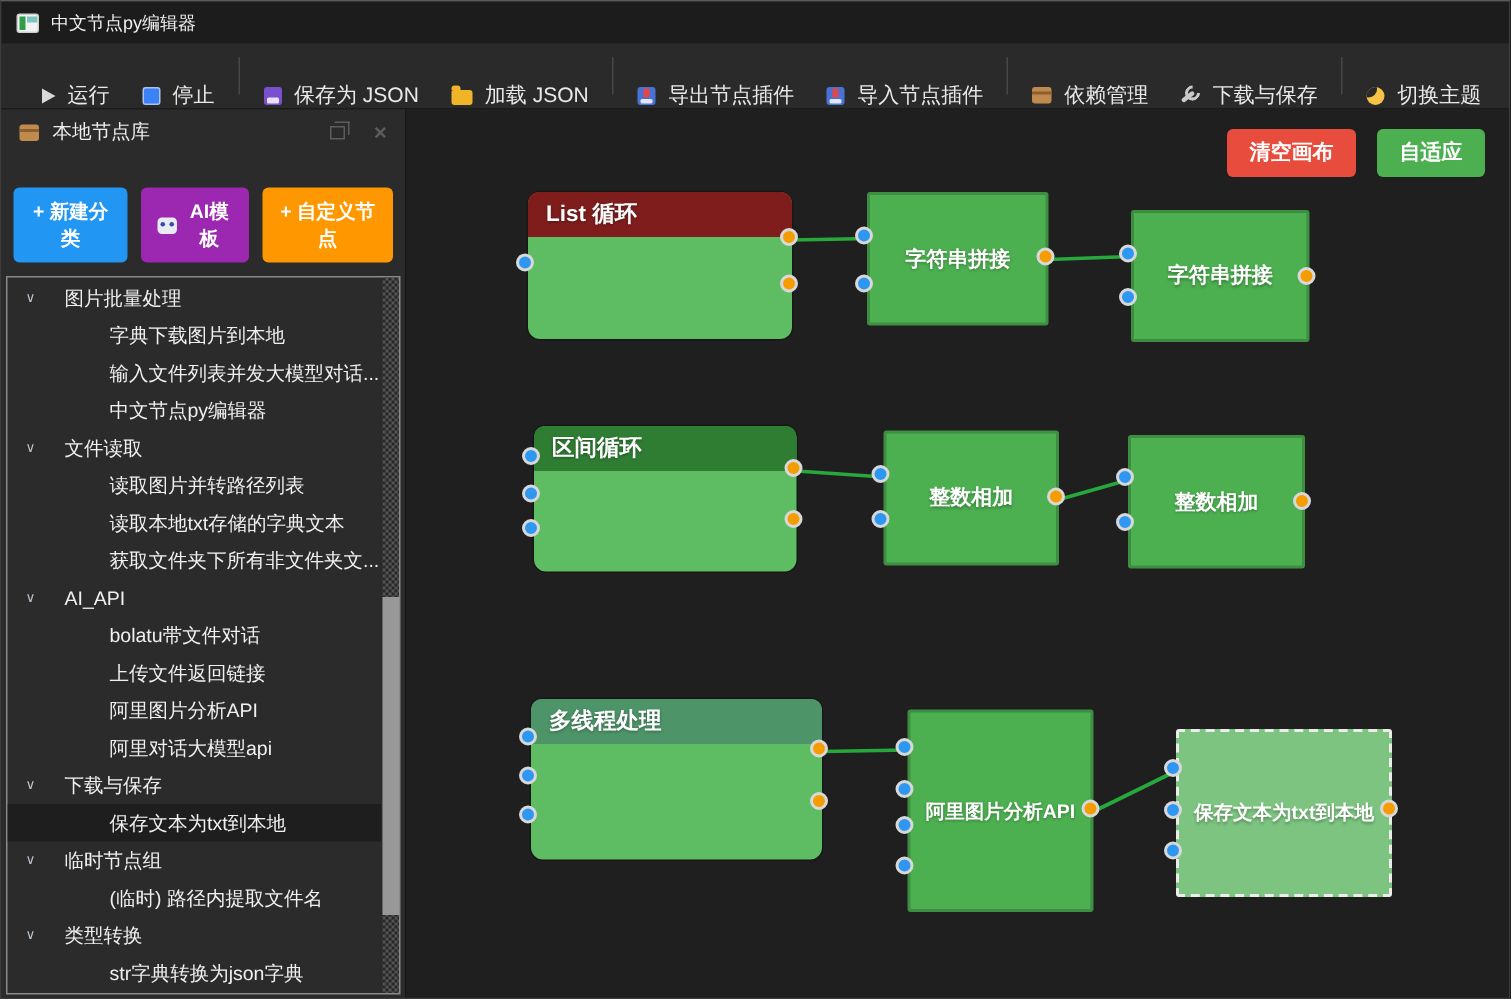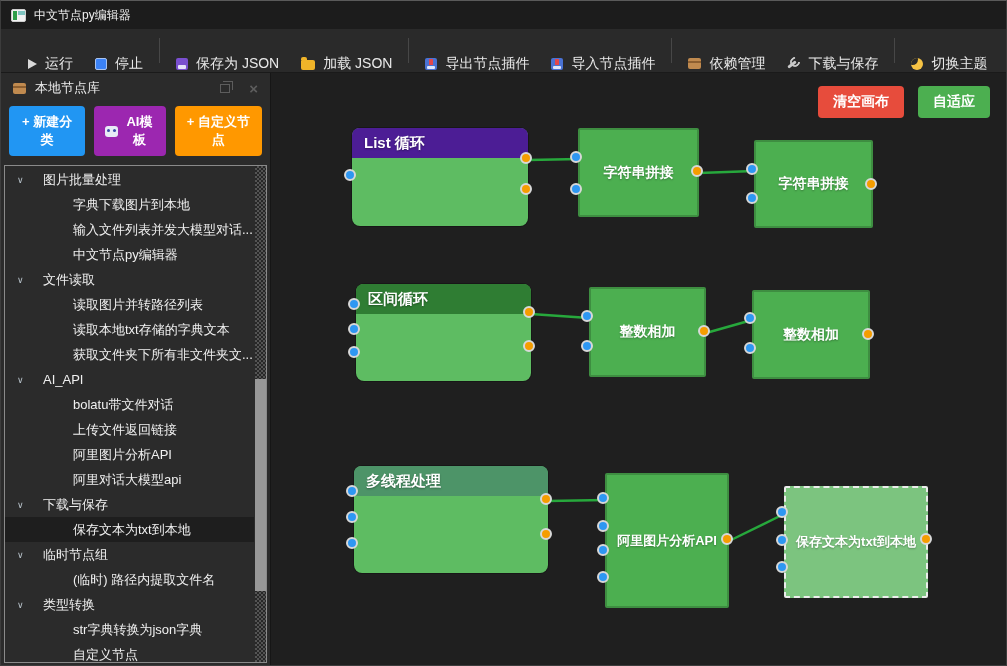--- a/index.html
+++ b/index.html
@@ -64,21 +64,21 @@
   .panel-header { height:30px; display:flex; align-items:center; gap:9px; padding:0 12px;
                   color:#ededed; font-size:13px; }
   .panel-header .spacer { flex:1; }
   .float-icon { width:10px; height:9px; border:1px solid #5d5d5d; position:relative; margin-right:10px; }
   .float-icon::before { content:''; position:absolute; left:2px; top:-4px; width:9px; height:8px;
                         border:1px solid #5d5d5d; border-bottom:none; border-left:none; }
   .close-icon { color:#5d5d5d; font-size:15px; font-weight:bold; line-height:1; cursor:pointer; }
   .panel-buttons { display:flex; gap:9px; padding:3px 8px 9px 8px; }
   .pbtn { border:none; border-radius:4px; color:#fff; font-size:13px; font-weight:bold;
           padding:7px 11px; display:flex; align-items:center; gap:6px; cursor:pointer;
-          font-family:inherit; }
+          font-family:inherit;margin-top:19px; }
 
   .tree { flex:1; margin:0 3px 4px 3px; border:1px solid #8a8a8a; background:#2b2b2b;
           position:relative; overflow:hidden; }
   .tree-rows { position:absolute; inset:1px 12px 1px 0; }
   .tree-row { height:25px; display:flex; align-items:center; color:#f0f0f0; font-size:13px;
               cursor:pointer; white-space:nowrap; }
   .tree-row.cat { padding-left:12px; }
   .tree-row.cat .chev { width:26px; color:#b9c4cc; font-size:9px; }
   .tree-row.child { padding-left:68px; }
   .tree-row.selected { background:#1e1e1e; }
@@ -265,21 +265,21 @@
         </div>
       <svg class="edges" id="edges" width="736" height="594">
           <line x1="257" y1="87" x2="309" y2="86" stroke="#27a83c" stroke-width="2.5" stroke-linecap="round"></line>
           <line x1="428" y1="100" x2="483" y2="98" stroke="#27a83c" stroke-width="2.5" stroke-linecap="round"></line>
           <line x1="260" y1="241" x2="318" y2="245" stroke="#27a83c" stroke-width="2.5" stroke-linecap="round"></line>
           <line x1="435" y1="260" x2="481" y2="247" stroke="#27a83c" stroke-width="2.5" stroke-linecap="round"></line>
           <line x1="277" y1="428" x2="334" y2="427" stroke="#27a83c" stroke-width="2.5" stroke-linecap="round"></line>
           <line x1="458" y1="468" x2="513" y2="441" stroke="#27a83c" stroke-width="2.5" stroke-linecap="round"></line>
         </svg>
     <div class="node headered" style="left: 81px; top: 55px; width: 176px; height: 98px; background: rgb(94, 188, 98);">
-          <div class="node-header" style="background: #4c1d95;">List 循环</div>
+          <div class="node-header" style="background: #7f1d1d;">List 循环</div>
         </div>
         <div class="port" style="left: 73px; top: 96px; background: rgb(46, 151, 242);"></div>
         <div class="port" style="left: 249px; top: 79px; background: rgb(245, 157, 0);"></div>
         <div class="port" style="left: 249px; top: 110px; background: rgb(245, 157, 0);"></div>
         <div class="node plain" style="left: 307px; top: 55px; width: 121px; height: 89px; background: rgb(76, 175, 80);">
           <span style="font-size: 14px;">字符串拼接</span>
         </div>
         <div class="port" style="left: 299px; top: 78px; background: rgb(46, 151, 242);"></div>
         <div class="port" style="left: 299px; top: 110px; background: rgb(46, 151, 242);"></div>
         <div class="port" style="left: 420px; top: 92px; background: rgb(245, 157, 0);"></div>

